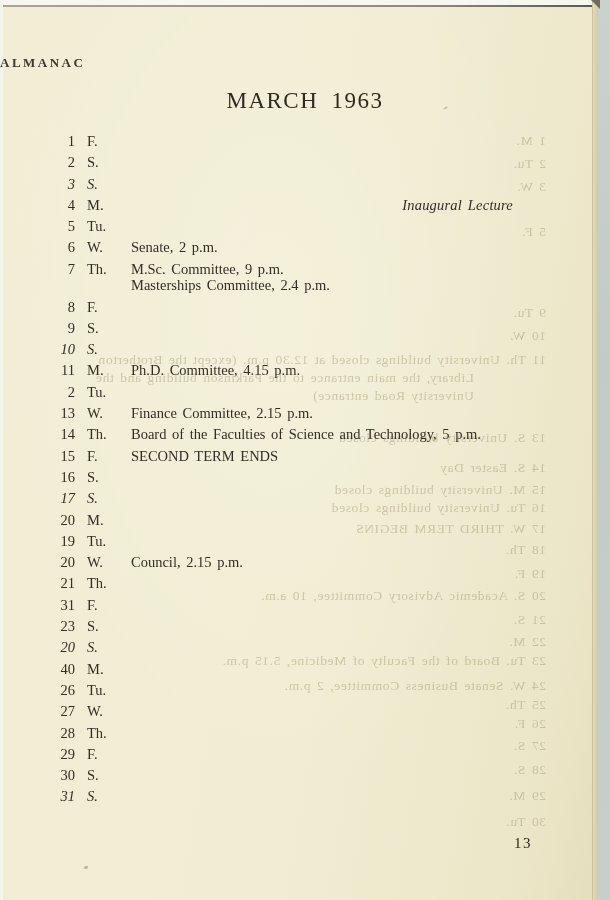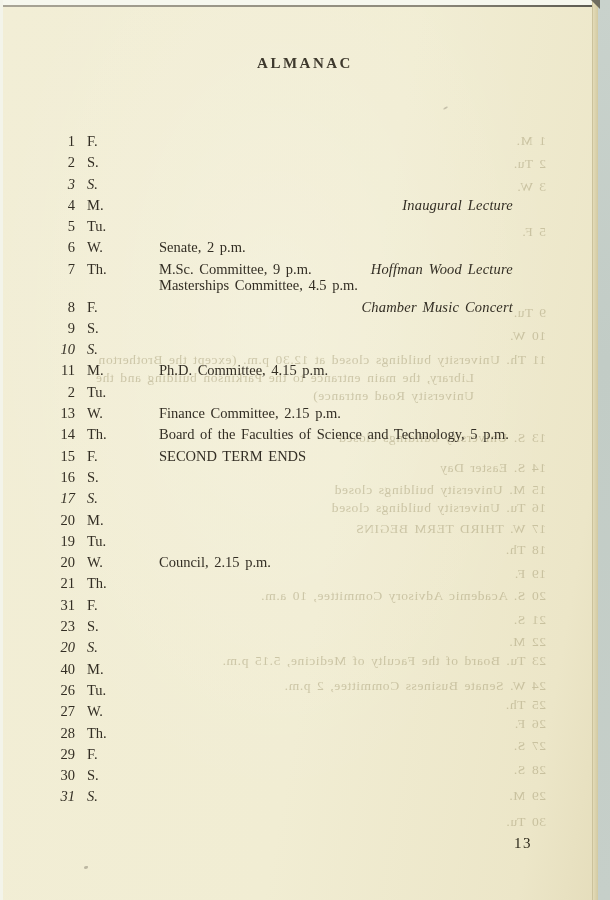--- a/index.html
+++ b/index.html
@@ -27,34 +27,34 @@
   .ghost-line{
     position:absolute;left:64px;white-space:nowrap;
     font-size:13.5px;line-height:16px;letter-spacing:.6px;word-spacing:2px;
     color:rgba(152,142,102,.42);filter:blur(.4px);
   }
   .ghost-line.cont{left:136px;}
 
   
   .content{position:absolute;inset:0;z-index:2;}
   .running-head{
-    position:absolute;top:55px;left:0;width:100%;text-align:center;
-    font-size:15px;font-weight:bold;letter-spacing:2.5px;color:#3e392d;word-spacing:3px;
+    position:absolute;top:55px;left:0;width:100%;
+    font-size:13px;font-weight:bold;letter-spacing:2.5px;color:#3e392d;word-spacing:3px;
   }
   .page-title{
     position:absolute;top:88px;left:0;width:100%;text-align:center;
     font-size:23px;letter-spacing:1.5px;color:#2f2a20;word-spacing:6px;
   }
   .calendar{position:absolute;top:133px;left:58px;width:455px;}
   .cal-row{position:relative;display:flex;margin-bottom:4.8px;font-size:14.5px;line-height:16.5px;word-spacing:2px;}
   .cal-row.sunday{margin-top:4px;}
   .cal-row.sunday .day-num,.cal-row.sunday .weekday{font-style:italic;}
   .day-num{width:17px;text-align:right;flex:none;}
   .weekday{width:44px;margin-left:12px;flex:none;}
-  .events{flex:1;min-width:0;margin-left:28px;}
+  .events{flex:1;min-width:0;}
   .event-line{line-height:16.5px;}
   .right-event{position:absolute;right:0;top:0;font-style:italic;white-space:nowrap;line-height:16.5px;letter-spacing:.2px;}
   .page-number{position:absolute;left:514px;top:835px;font-size:15px;letter-spacing:1.5px;color:#2b2719;}
 </style>
 </head>
 <body>
 
 <div class="scan">
 
   <div class="ghost-layer" id="ghost-layer">
@@ -82,20 +82,21 @@
       <div class="ghost-line" style="top: 697px;">25   Th.</div>
       <div class="ghost-line" style="top: 716px;">26   F.</div>
       <div class="ghost-line" style="top: 738px;">27   S.</div>
       <div class="ghost-line" style="top: 762px;">28   S.</div>
       <div class="ghost-line" style="top: 788px;">29   M.</div>
       <div class="ghost-line" style="top: 814px;">30   Tu.</div>
     </div>
 
   <div class="content">
     <div class="running-head">ALMANAC</div>
+    <div class="page-title">MARCH 1963</div>
 
     <div class="calendar" id="calendar">
         <div class="cal-row">
           <span class="day-num">1</span>
           <span class="weekday">F.</span>
           <span class="events"></span>
         </div>
         <div class="cal-row">
           <span class="day-num">2</span>
           <span class="weekday">S.</span>
@@ -122,29 +123,27 @@
           <span class="weekday">W.</span>
           <span class="events">
             <div class="event-line">Senate, 2 p.m.</div>
           </span>
         </div>
         <div class="cal-row">
           <span class="day-num">7</span>
           <span class="weekday">Th.</span>
           <span class="events">
             <div class="event-line">M.Sc. Committee, 9 p.m.</div>
-            <div class="event-line">Masterships Committee, 4.5 p.m.</div>
-          </span>
-          <span class="right-event">Hoffman Wood Lecture</span>
+            <div class="event-line">Masterships Committee, 2.4 p.m.</div>
+          </span>
         </div>
         <div class="cal-row">
           <span class="day-num">8</span>
           <span class="weekday">F.</span>
           <span class="events"></span>
-          <span class="right-event">Chamber Music Concert</span>
         </div>
         <div class="cal-row">
           <span class="day-num">9</span>
           <span class="weekday">S.</span>
           <span class="events"></span>
         </div>
         <div class="cal-row sunday">
           <span class="day-num">10</span>
           <span class="weekday">S.</span>
           <span class="events"></span>

